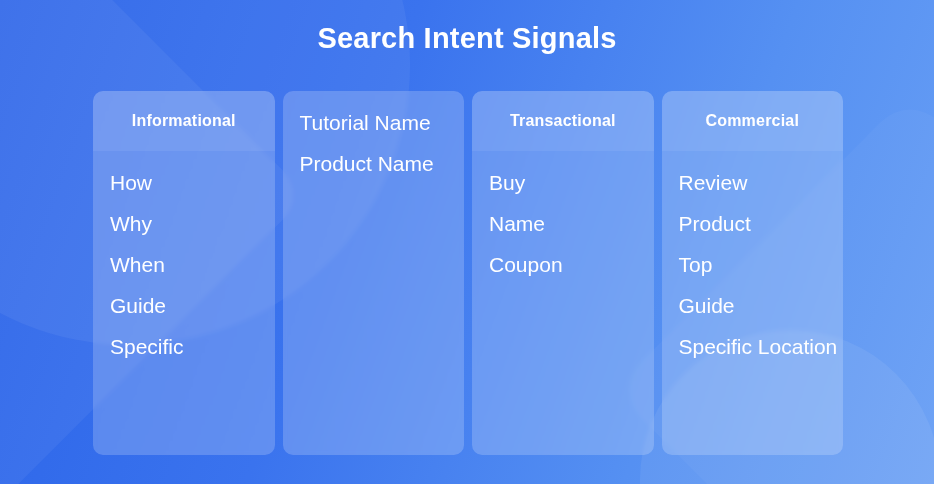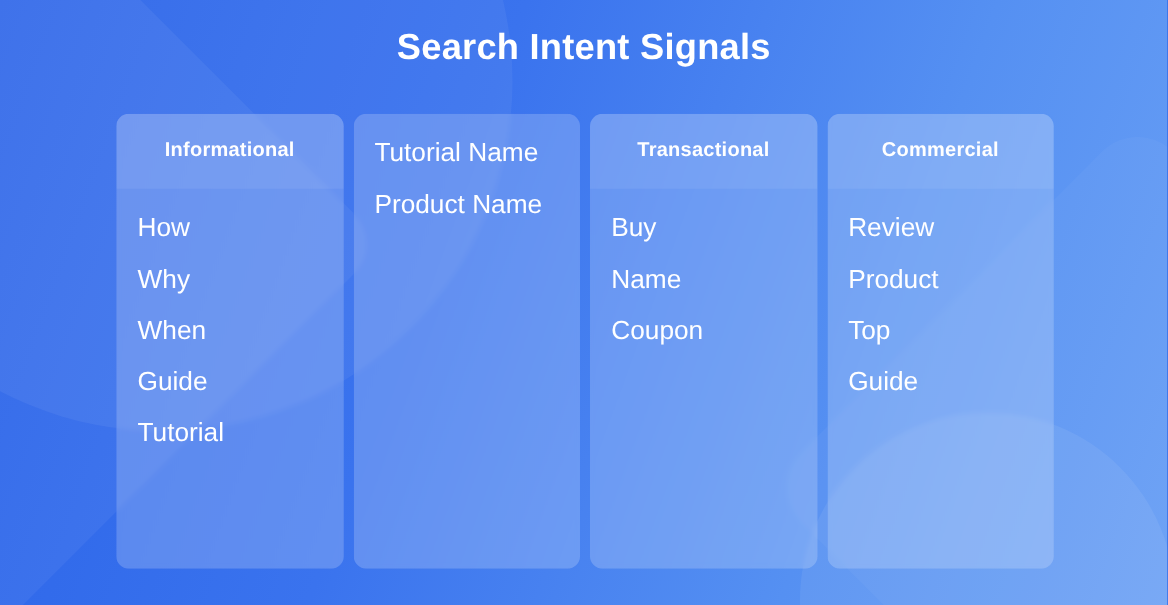--- a/index.html
+++ b/index.html
@@ -122,21 +122,21 @@
 
   <div class="cards">
 
     <div class="card">
       <div class="card-header">Informational</div>
       <div class="card-body">
         <div class="item">How</div>
         <div class="item">Why</div>
         <div class="item">When</div>
         <div class="item">Guide</div>
-        <div class="item">Tutorial</div>
+        <div class="item">Specific</div>
       </div>
     </div>
 
     <div class="card">
       <div class="card-body">
         <div class="item">Tutorial Name</div>
         <div class="item">Product Name</div>
       </div>
     </div>
 
@@ -149,17 +149,18 @@
       </div>
     </div>
 
     <div class="card">
       <div class="card-header">Commercial</div>
       <div class="card-body">
         <div class="item">Review</div>
         <div class="item">Product</div>
         <div class="item">Top</div>
         <div class="item">Guide</div>
+        <div class="item">Specific Location</div>
       </div>
     </div>
 
   </div>
 </div>
 
 </body></html>

